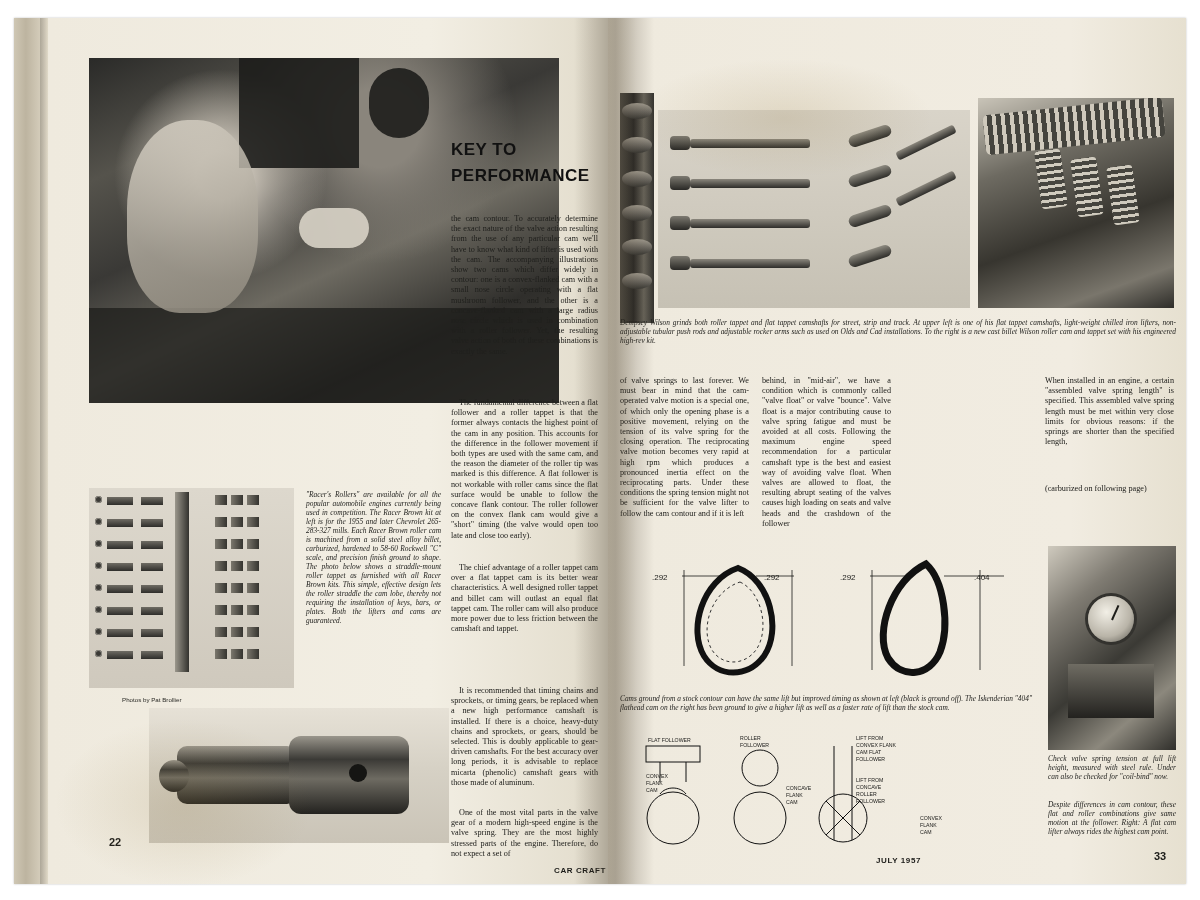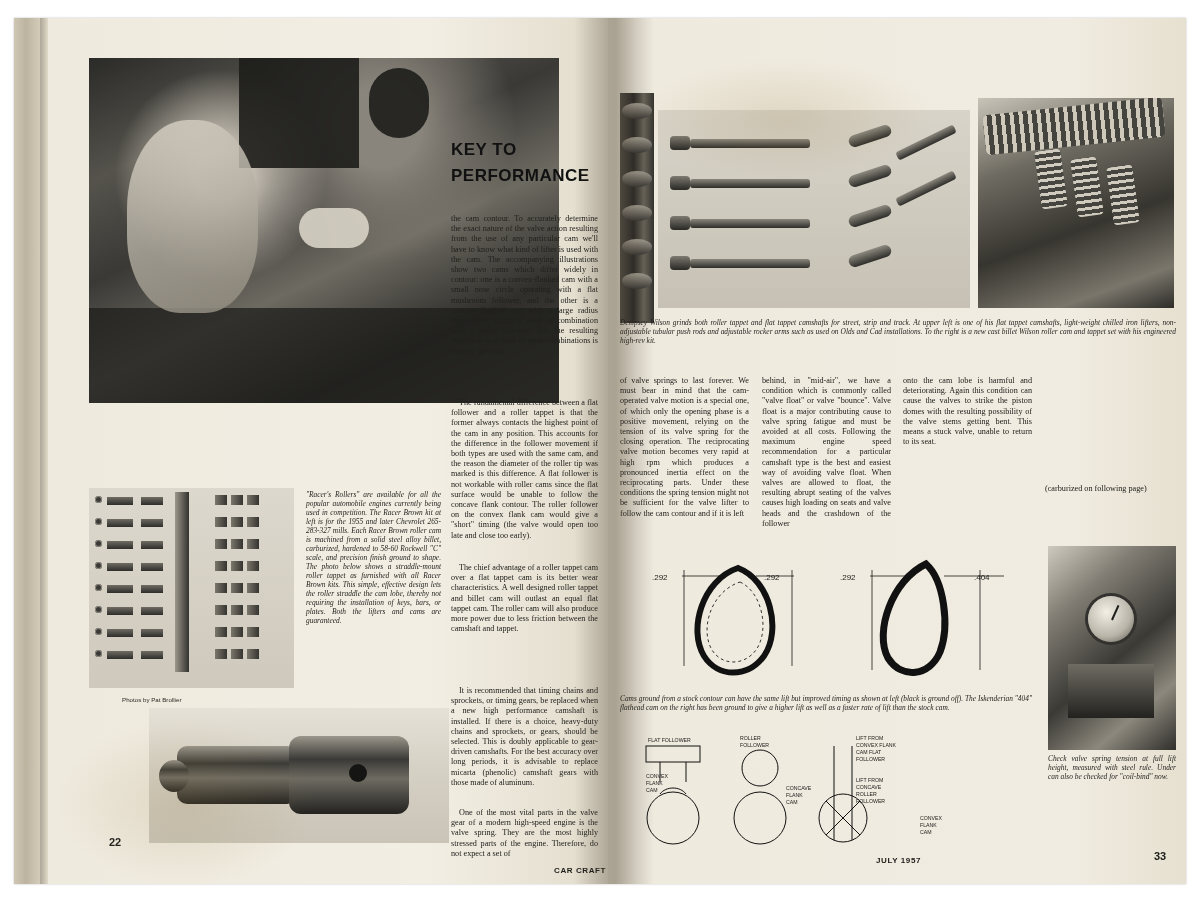--- a/index.html
+++ b/index.html
@@ -312,21 +312,21 @@
         <div class="spring" style="left:60px;top:52px;"></div>
         <div class="spring" style="left:96px;top:60px;"></div>
         <div class="spring" style="left:132px;top:68px;"></div>
         <div style="position:absolute;left:6px;top:8px;width:180px;height:40px;background:repeating-linear-gradient(90deg,#cfc9bc 0 4px,#45443e 4px 9px);border-radius:5px;transform:rotate(-6deg);"></div>
       </div>
 
       <div class="caption" style="left:12px;top:300px;width:556px;">Dempsey Wilson grinds both roller tappet and flat tappet camshafts for street, strip and track. At upper left is one of his flat tappet camshafts, light-weight chilled iron lifters, non-adjustable tubular push rods and adjustable rocker arms such as used on Olds and Cad installations. To the right is a new cast billet Wilson roller cam and tappet set with his engineered high-rev kit.</div>
 
       <div class="col" style="left:12px;top:358px;width:129px;">of valve springs to last forever. We must bear in mind that the cam-operated valve motion is a special one, of which only the opening phase is a positive movement, relying on the tension of its valve spring for the closing operation. The reciprocating valve motion becomes very rapid at high rpm which produces a pronounced inertia effect on the reciprocating parts. Under these conditions the spring tension might not be sufficient for the valve lifter to follow the cam contour and if it is left</div>
       <div class="col" style="left:154px;top:358px;width:129px;">behind, in "mid-air", we have a condition which is commonly called "valve float" or valve "bounce". Valve float is a major contributing cause to valve spring fatigue and must be avoided at all costs. Following the maximum engine speed recommendation for a particular camshaft type is the best and easiest way of avoiding valve float. When valves are allowed to float, the resulting abrupt seating of the valves causes high loading on seats and valve heads and the crashdown of the follower</div>
-      <div class="col" style="left:295px;top:358px;width:129px;">onto the cam lobe is harmful and deteriorating. Again this condition can cause the valves to strike the piston domes with the resulting possibility of the valve stems getting bent. This means a stuck valve, unable to return to its seat.</div>
+      <div class="col" style="left:437px;top:358px;width:129px;">When installed in an engine, a certain "assembled valve spring length" is specified. This assembled valve spring length must be met within very close limits for obvious reasons: if the springs are shorter than the specified length,</div>
       <div class="col" style="left:437px;top:466px;width:129px;text-align:left;">(carburized on following page)</div>
 
       <div class="diagram" style="left:36px;top:528px;width:400px;height:140px;">
         <svg width="400" height="140" viewBox="0 0 400 140">
 
           <text class="dim" x="8" y="34">.292</text>
           <line x1="38" y1="30" x2="78" y2="30" stroke="#1a1a18" stroke-width="0.8"></line>
           <line x1="40" y1="24" x2="40" y2="120" stroke="#1a1a18" stroke-width="0.8"></line>
           <text class="dim" x="120" y="34">.292</text>
           <line x1="112" y1="30" x2="150" y2="30" stroke="#1a1a18" stroke-width="0.8"></line>
@@ -386,20 +386,21 @@
         </svg>
       </div>
 
       <div class="photo" id="photo-tester" style="left:440px;top:528px;width:128px;height:204px;">
         <div class="ph-grad"></div>
         <div class="gauge" style="left:40px;top:50px;"></div>
         <div style="position:absolute;left:20px;top:118px;width:86px;height:54px;background:linear-gradient(180deg,#6f6c63,#23221f);"></div>
       </div>
 
       <div class="caption" style="left:440px;top:736px;width:128px;">Check valve spring tension at full lift height, measured with steel rule. Under can also be checked for "coil-bind" now.</div>
+      <div class="caption" style="left:440px;top:782px;width:128px;">Despite differences in cam contour, these flat and roller combinations give same motion at the follower. Right: A flat cam lifter always rides the highest cam point.</div>
 
       <div class="mag" style="left:268px;top:838px;">JULY 1957</div>
       <div class="folio" style="left:546px;top:832px;">33</div>
 
     </div>
 
     <div class="gutter"></div>
 
     <div class="stain" style="left:40px;top:700px;width:260px;height:170px;"></div>
     <div class="stain" style="left:620px;top:40px;width:300px;height:120px;"></div>

